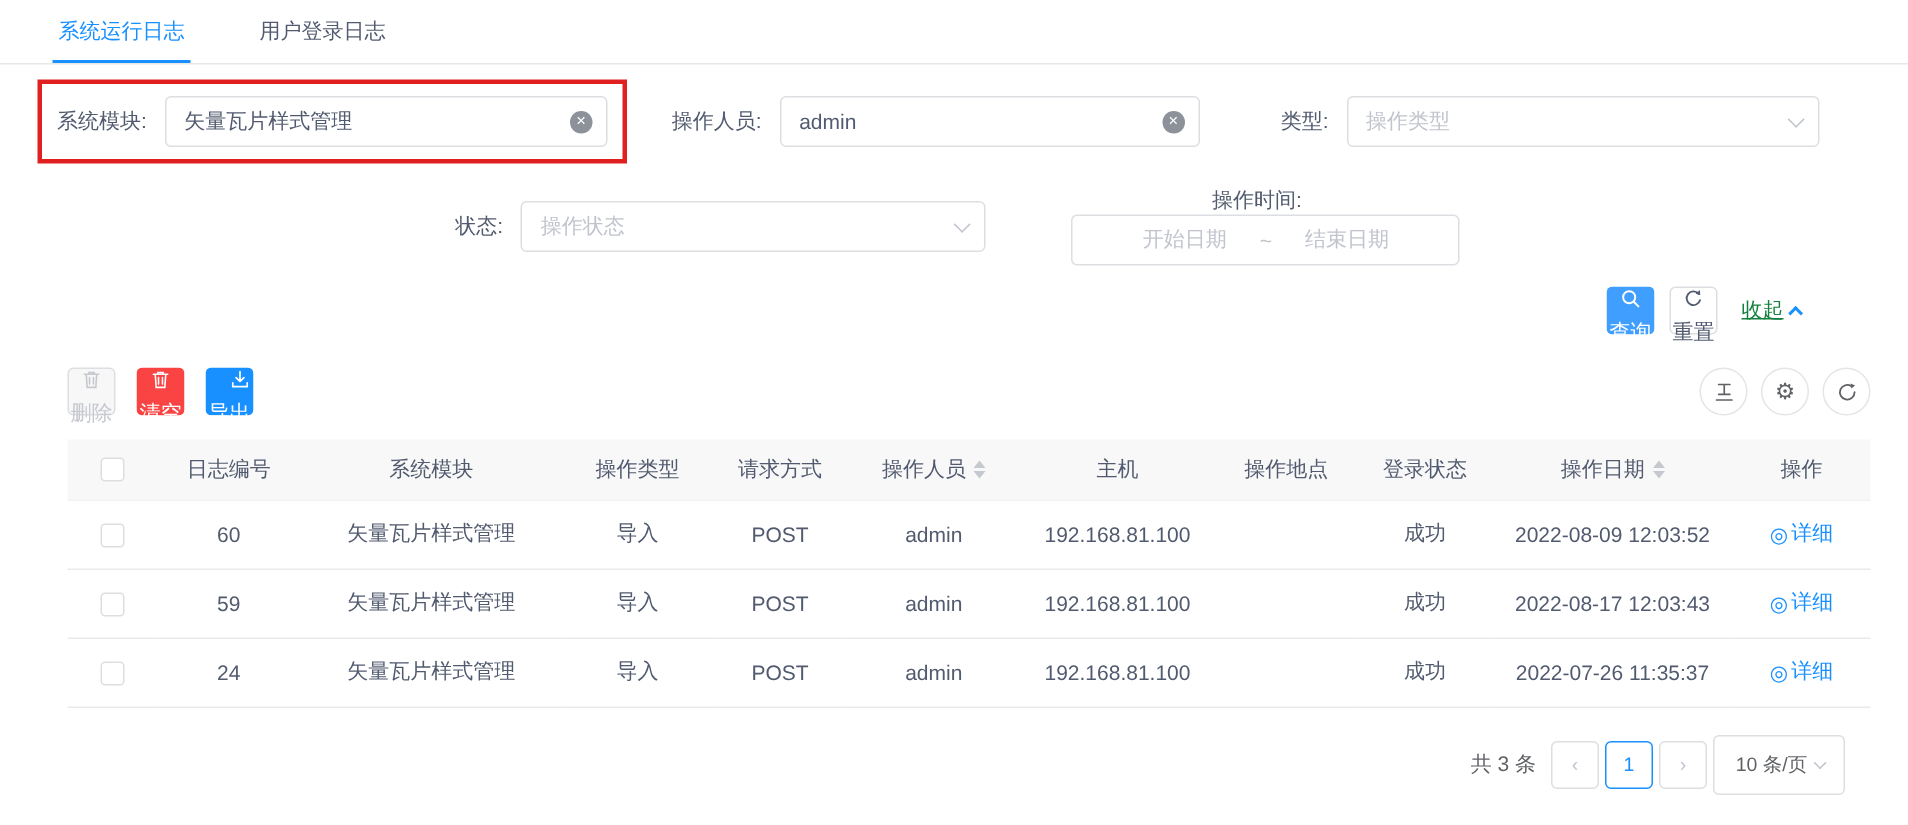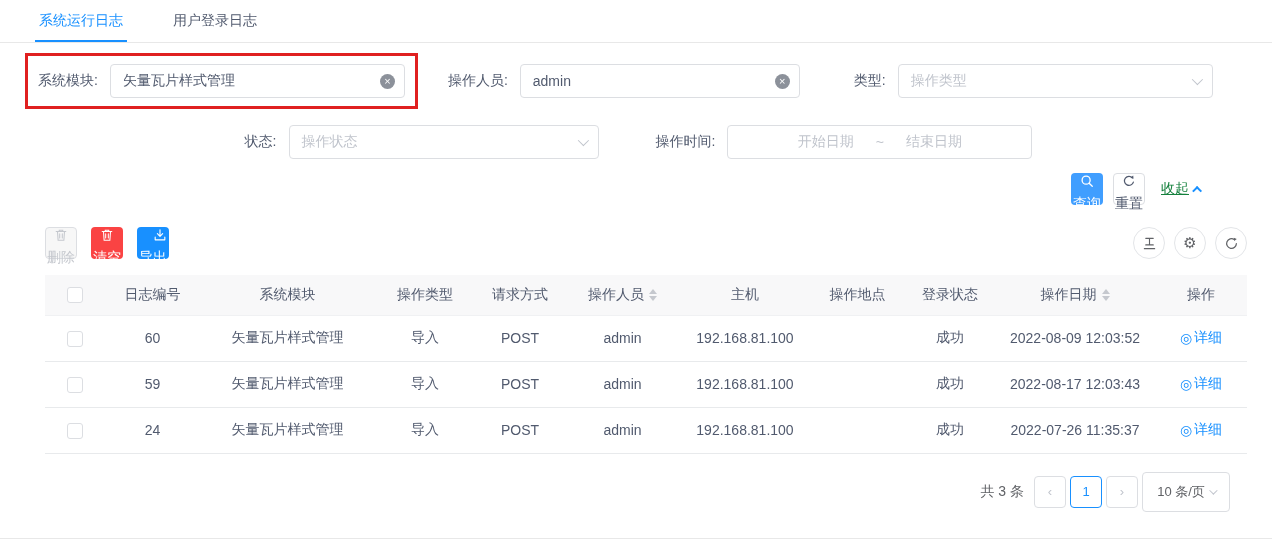--- a/index.html
+++ b/index.html
@@ -136,23 +136,23 @@
     </div>
   </div>
   <div class="filter-row" style="margin-top:16px;justify-content:center;">
     <div class="field" style="margin-left:15px;">
       <label>状态:</label>
       <span class="select" style="width:310px;">
         <span>操作状态</span>
         <span class="chevron-down"></span>
       </span>
     </div>
-    <div class="field" style="margin-left:57px;">
+    <div class="field" style="margin-left:57px;flex-direction:column;">
       <label>操作时间:</label>
-      <span class="date-range" style="width:305px;">
+      <span class="date-range" style="width:259px;">
         <span>开始日期</span>
         <span>~</span>
         <span>结束日期</span>
       </span>
     </div>
   </div>
   <div class="action-row">
     <button class="btn btn-search">
       <span>
         <svg width="14" height="14" viewBox="0 0 16 16">

